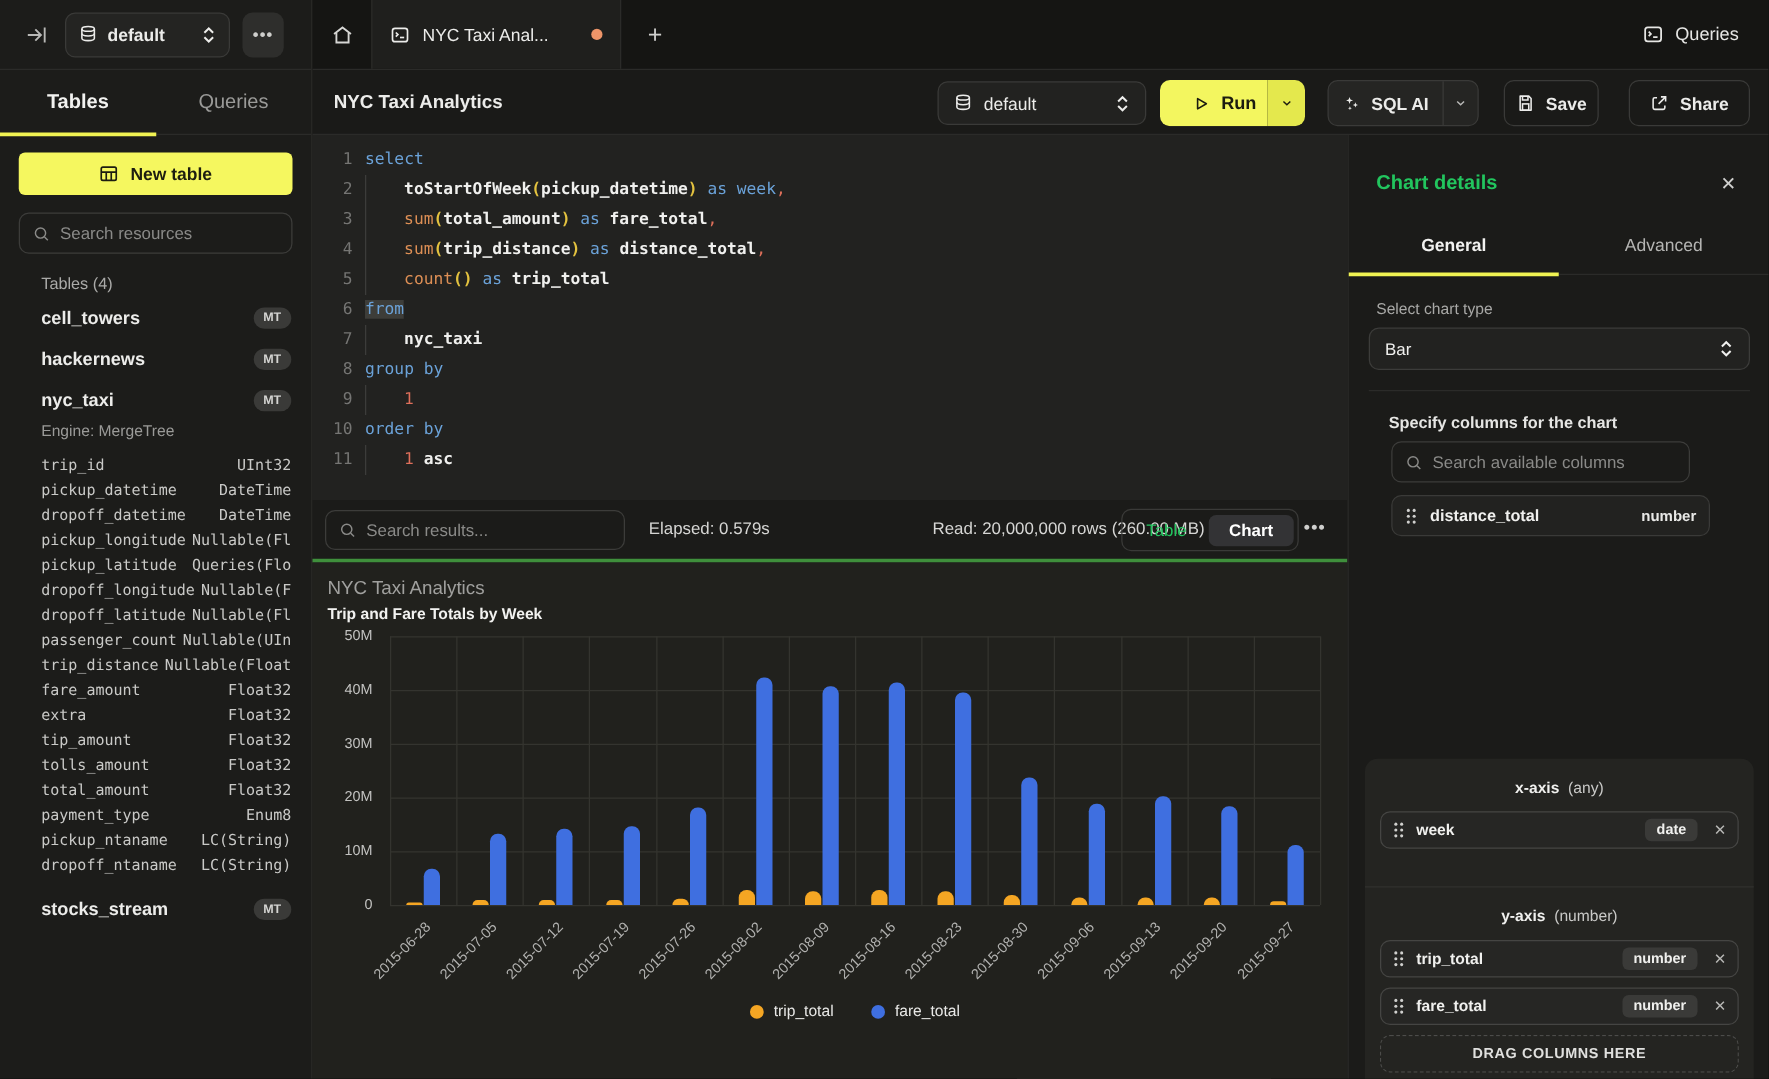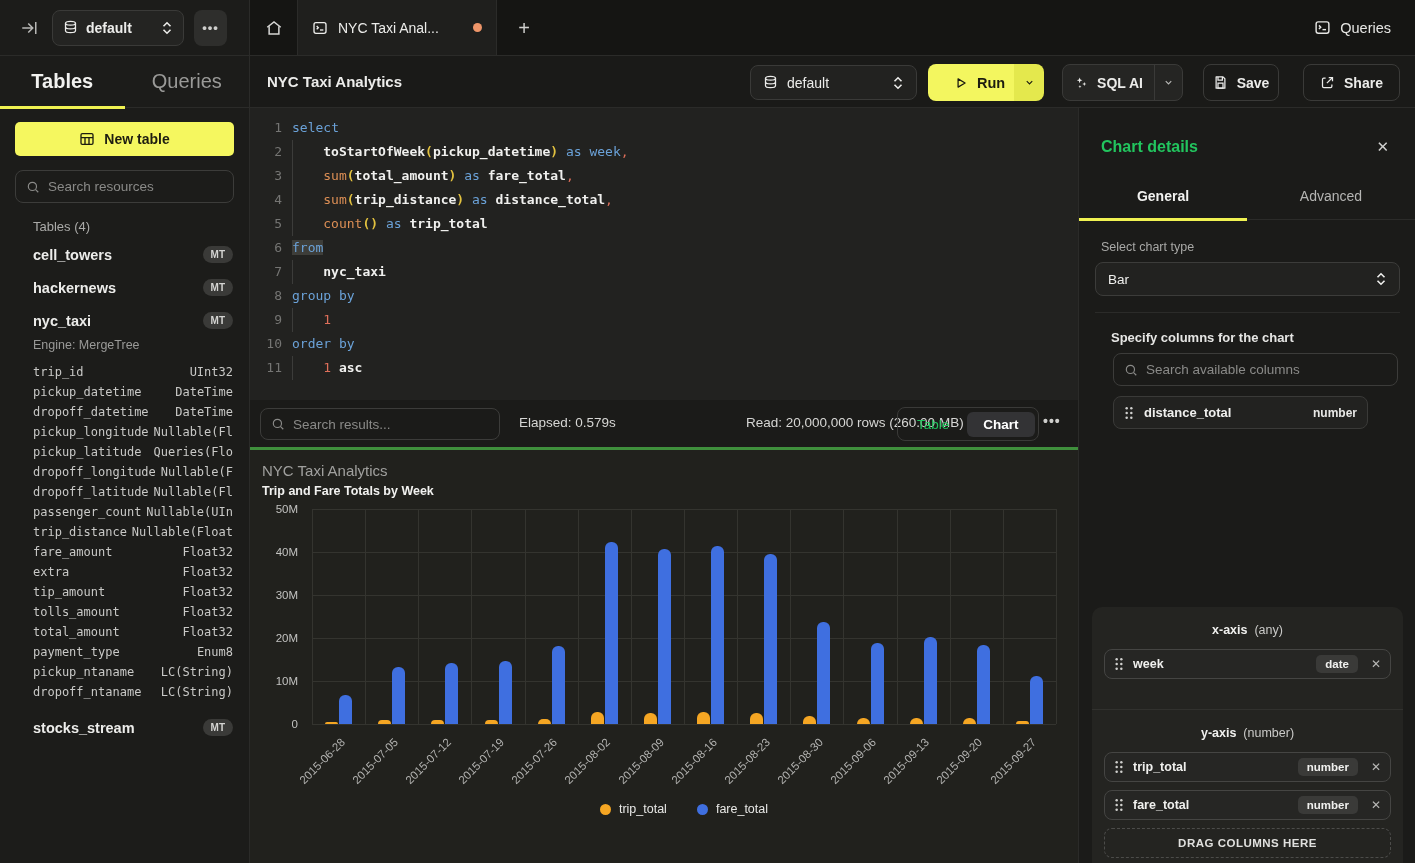--- a/index.html
+++ b/index.html
@@ -10,21 +10,21 @@
   svg { display:block; }
 
   
   #sidebar { left:0; top:0; width:250px; height:863px; background:#1c1c1a; border-right:1px solid #2b2b29; }
   .sb-top { position:absolute; left:0; top:0; width:100%; height:56px; border-bottom:1px solid #2b2b29; display:flex; align-items:center; }
   .collapse-btn { margin-left:20px; color:#b8b8b6; cursor:pointer; }
   .sb-select { margin-left:14px; width:132px; height:36px; background:#242422; border:1px solid #3a3a38; border-radius:8px; display:flex; align-items:center; padding:0 10px; gap:8px; font-size:14px; font-weight:600; color:#ececea; }
   .sb-select .grow { flex:1; }
   .more-btn { margin-left:10px; width:33px; height:36px; background:#2e2e2c; border-radius:8px; display:flex; align-items:center; justify-content:center; color:#cfcfcd; font-weight:700; letter-spacing:1px; font-size:13px; }
   .sb-tabs { position:absolute; left:0; top:56px; width:100%; height:52px; border-bottom:1px solid #2b2b29; display:flex; }
-  .sb-tab { flex:1; display:flex; align-items:center; justify-content:center; font-size:20px; color:#9a9a98; position:relative; cursor:pointer; }
+  .sb-tab { flex:1; display:flex; align-items:center; justify-content:center; font-size:16px; color:#9a9a98; position:relative; cursor:pointer; }
   .sb-tab.active { color:#f2f2f0; font-weight:700; }
   .sb-tab.active::after { content:""; position:absolute; left:0; bottom:-2px; width:100%; height:3px; background:#f0f252; }
   .newtable-btn { position:absolute; left:15px; top:122px; width:219px; height:34px; background:#f5f75f; border-radius:5px; display:flex; align-items:center; justify-content:center; gap:9px; color:#1d1d10; font-size:14px; font-weight:700; cursor:pointer; }
   .search-box { display:flex; align-items:center; gap:8px; border:1px solid #3c3c3a; border-radius:8px; color:#8a8a88; font-size:13.5px; background:transparent; padding:0 10px; }
   #sb-search { position:absolute; left:15px; top:170px; width:219px; height:33px; }
   .sec-label { position:absolute; left:33px; font-size:13px; color:#aaaaa8; }
   .tbl-row { position:absolute; left:33px; width:200px; display:flex; align-items:center; justify-content:space-between; font-size:14.5px; font-weight:700; color:#ececea; cursor:pointer; }
   .mt-badge { background:#3a3a38; color:#d4d4d2; border-radius:9px; font-size:10px; font-weight:700; padding:3px 8px; }
   .engine-label { position:absolute; left:33px; font-size:12.5px; color:#9a9a98; }
   #col-list { position:absolute; left:33px; top:365px; width:200px; font-family:"DejaVu Sans Mono", monospace; font-size:12px; color:#c9c9c7; }
@@ -97,21 +97,21 @@
   .rp-title { position:absolute; left:22px; top:30px; font-size:16px; font-weight:700; color:#22c55e; }
   .rp-close { position:absolute; right:26px; top:30px; font-size:15px; color:#d0d0ce; cursor:pointer; }
   .rp-tabs { position:absolute; left:0; top:64px; width:100%; height:48px; border-bottom:1px solid #2b2b29; display:flex; }
   .rp-tab { flex:1; display:flex; align-items:center; justify-content:center; font-size:14px; color:#b5b5b3; position:relative; cursor:pointer; }
   .rp-tab.active { color:#f2f2f0; font-weight:700; }
   .rp-tab.active::after { content:""; position:absolute; left:0; bottom:-2px; width:100%; height:3px; background:#f0f252; }
   .rp-label { position:absolute; left:22px; font-size:12.5px; color:#a8a8a6; }
   .rp-select { position:absolute; left:16px; top:154px; width:305px; height:34px; background:#222220; border:1px solid #3c3c3a; border-radius:8px; display:flex; align-items:center; justify-content:space-between; padding:0 12px; font-size:13.5px; color:#f0f0ee; cursor:pointer; }
   .rp-div { position:absolute; left:16px; width:305px; height:1px; background:#2b2b29; }
   .rp-strong-label { position:absolute; left:32px; font-size:13px; font-weight:700; color:#e6e6e4; }
-  #rp-search { position:absolute; left:34px; top:245px; width:285px; height:33px; }
+  #rp-search { position:absolute; left:34px; top:245px; width:239px; height:33px; }
   .chip { position:absolute; left:34px; top:288px; width:255px; height:33px; border:1px solid #3a3a38; background:#222220; border-radius:8px; display:flex; align-items:center; gap:10px; padding:0 10px; cursor:grab; }
   .chip .name { flex:1; font-size:13px; font-weight:700; color:#f0f0ee; }
   .chip .type { font-size:12px; font-weight:700; color:#e8e8e6; }
   .axes-card { position:absolute; left:13px; top:499px; width:311px; background:#242421; border-radius:10px; }
   .axis-sec { padding:12px 12px 16px 12px; }
   .axis-sec + .axis-sec { border-top:1px solid #31312e; }
   .axis-head { text-align:center; font-size:12.5px; padding:4px 0 12px 0; color:#f0f0ee; }
   .axis-head b { font-weight:700; }
   .axis-head span { color:#cacac8; font-weight:400; }
   .axis-item { height:30px; border:1px solid #454543; background:#262624; border-radius:8px; display:flex; align-items:center; gap:9px; padding:0 9px; margin-bottom:8px; cursor:grab; }

